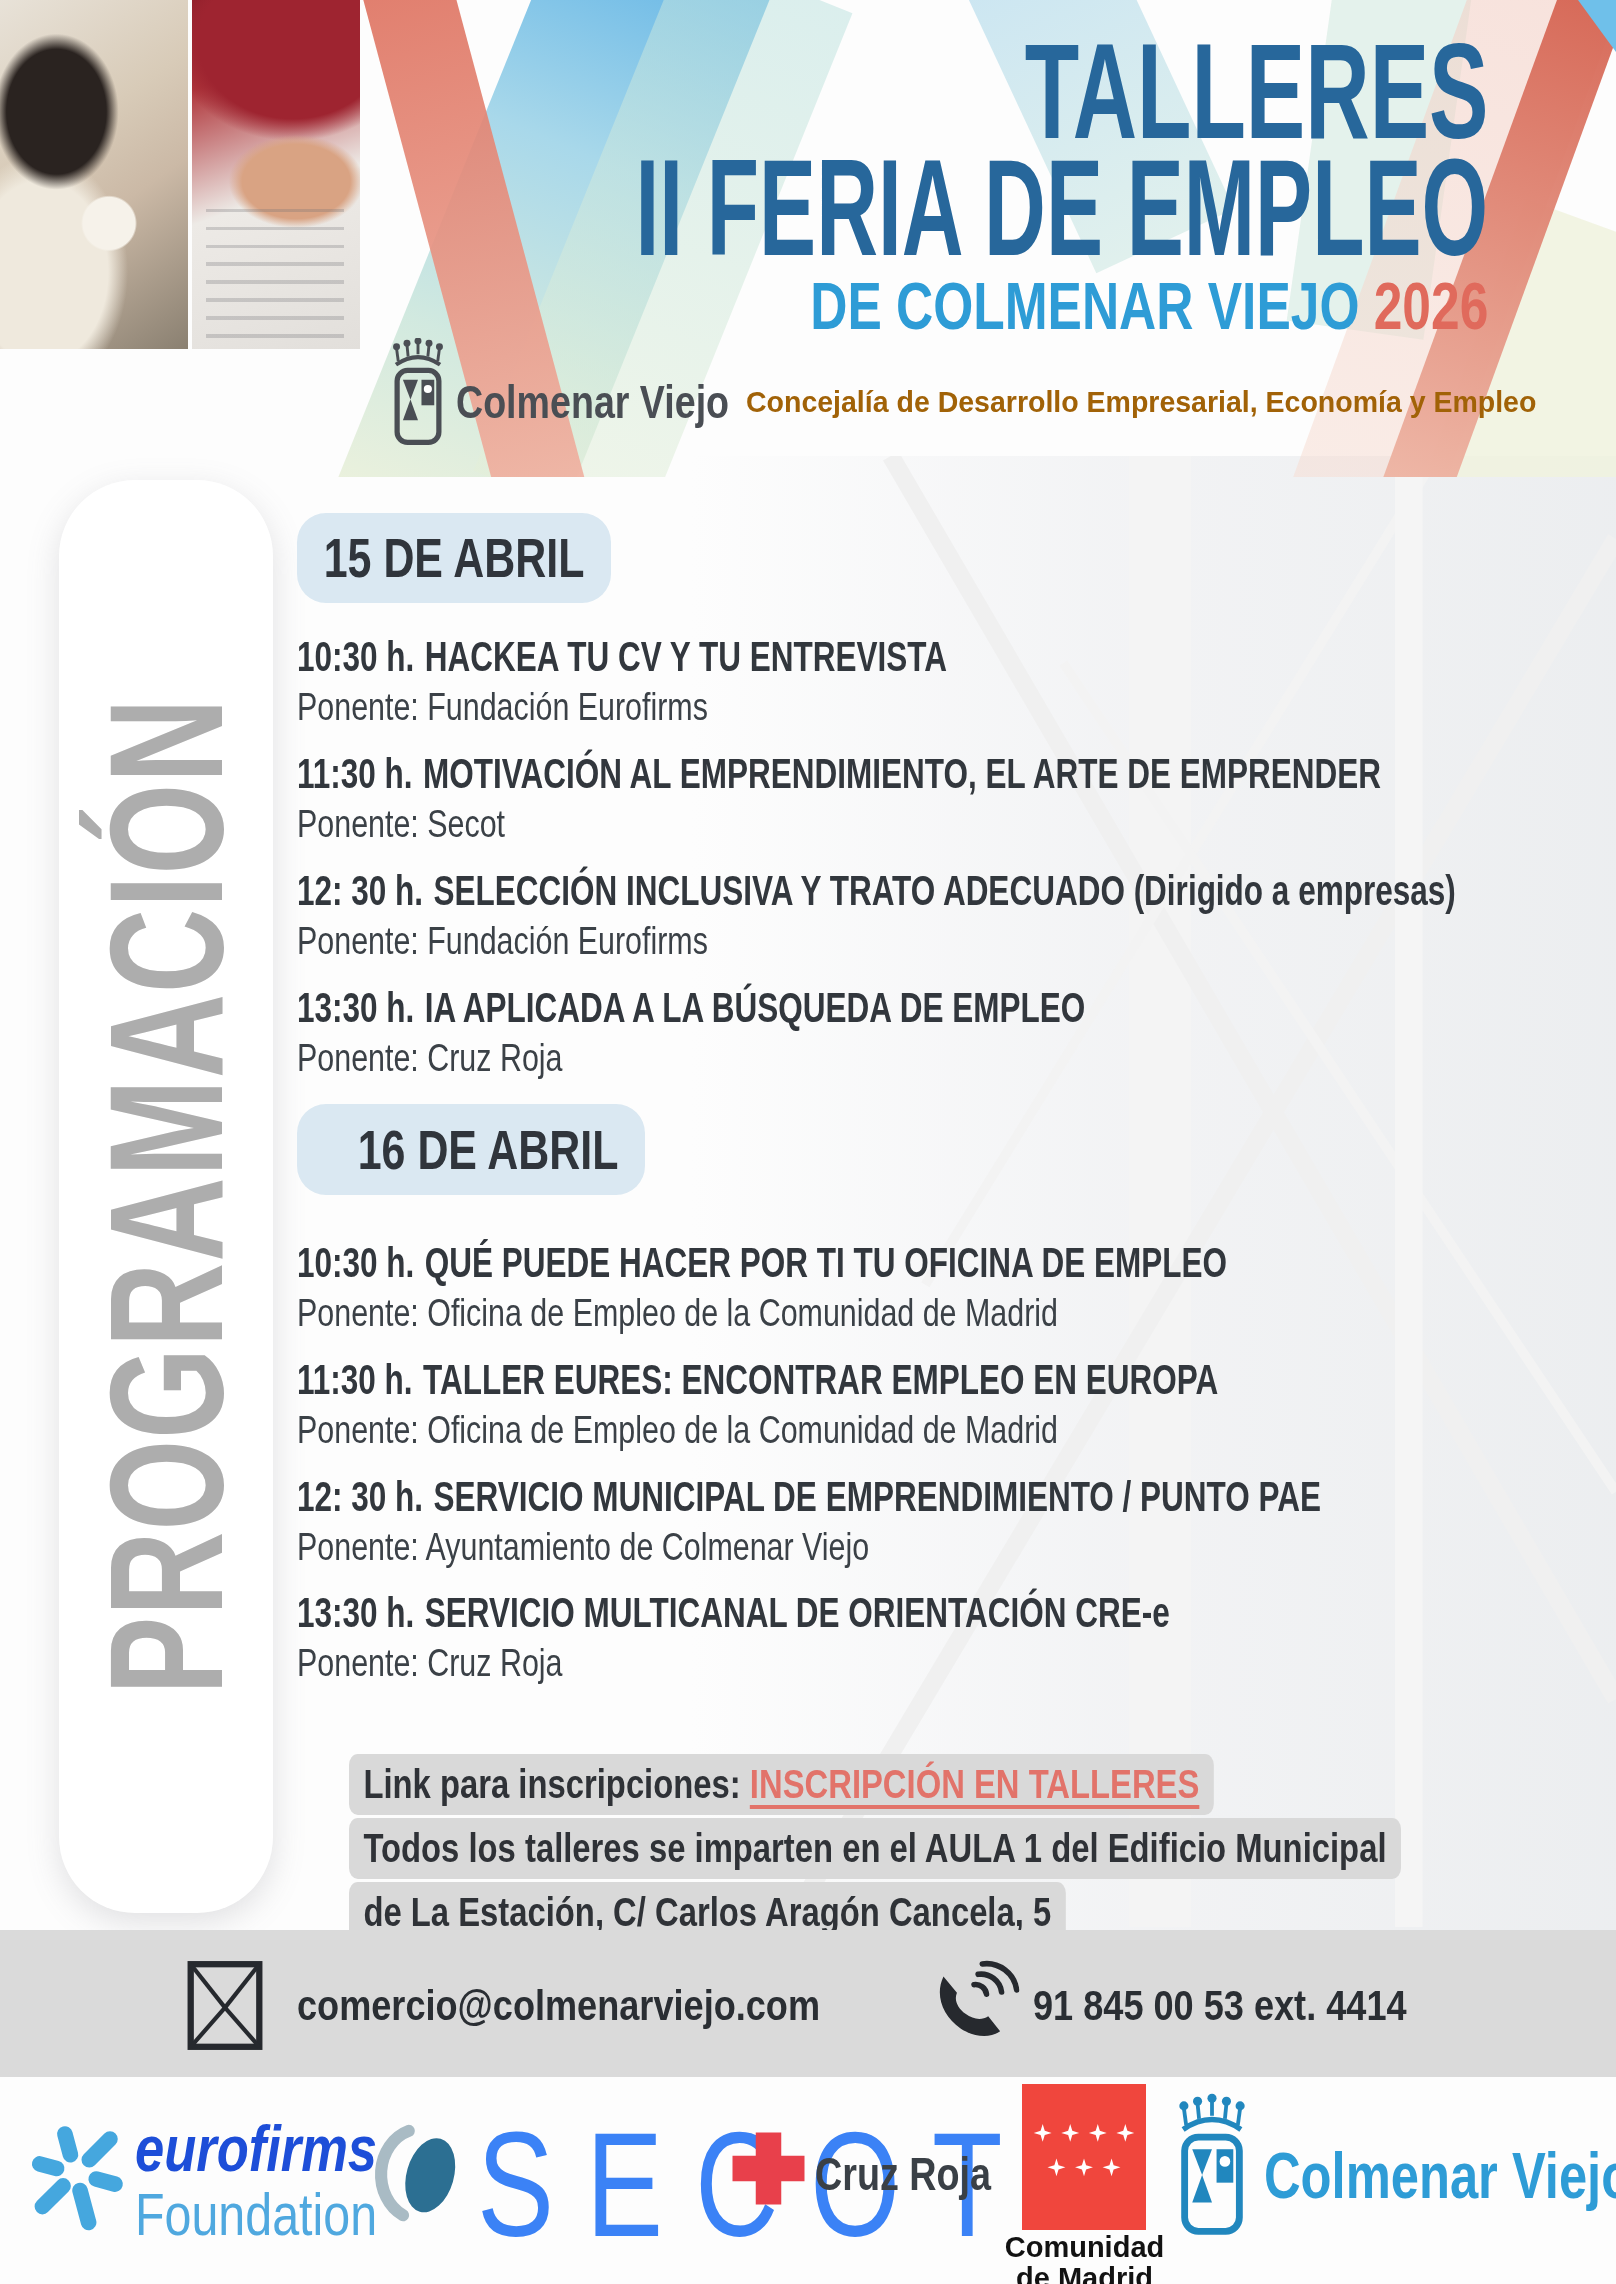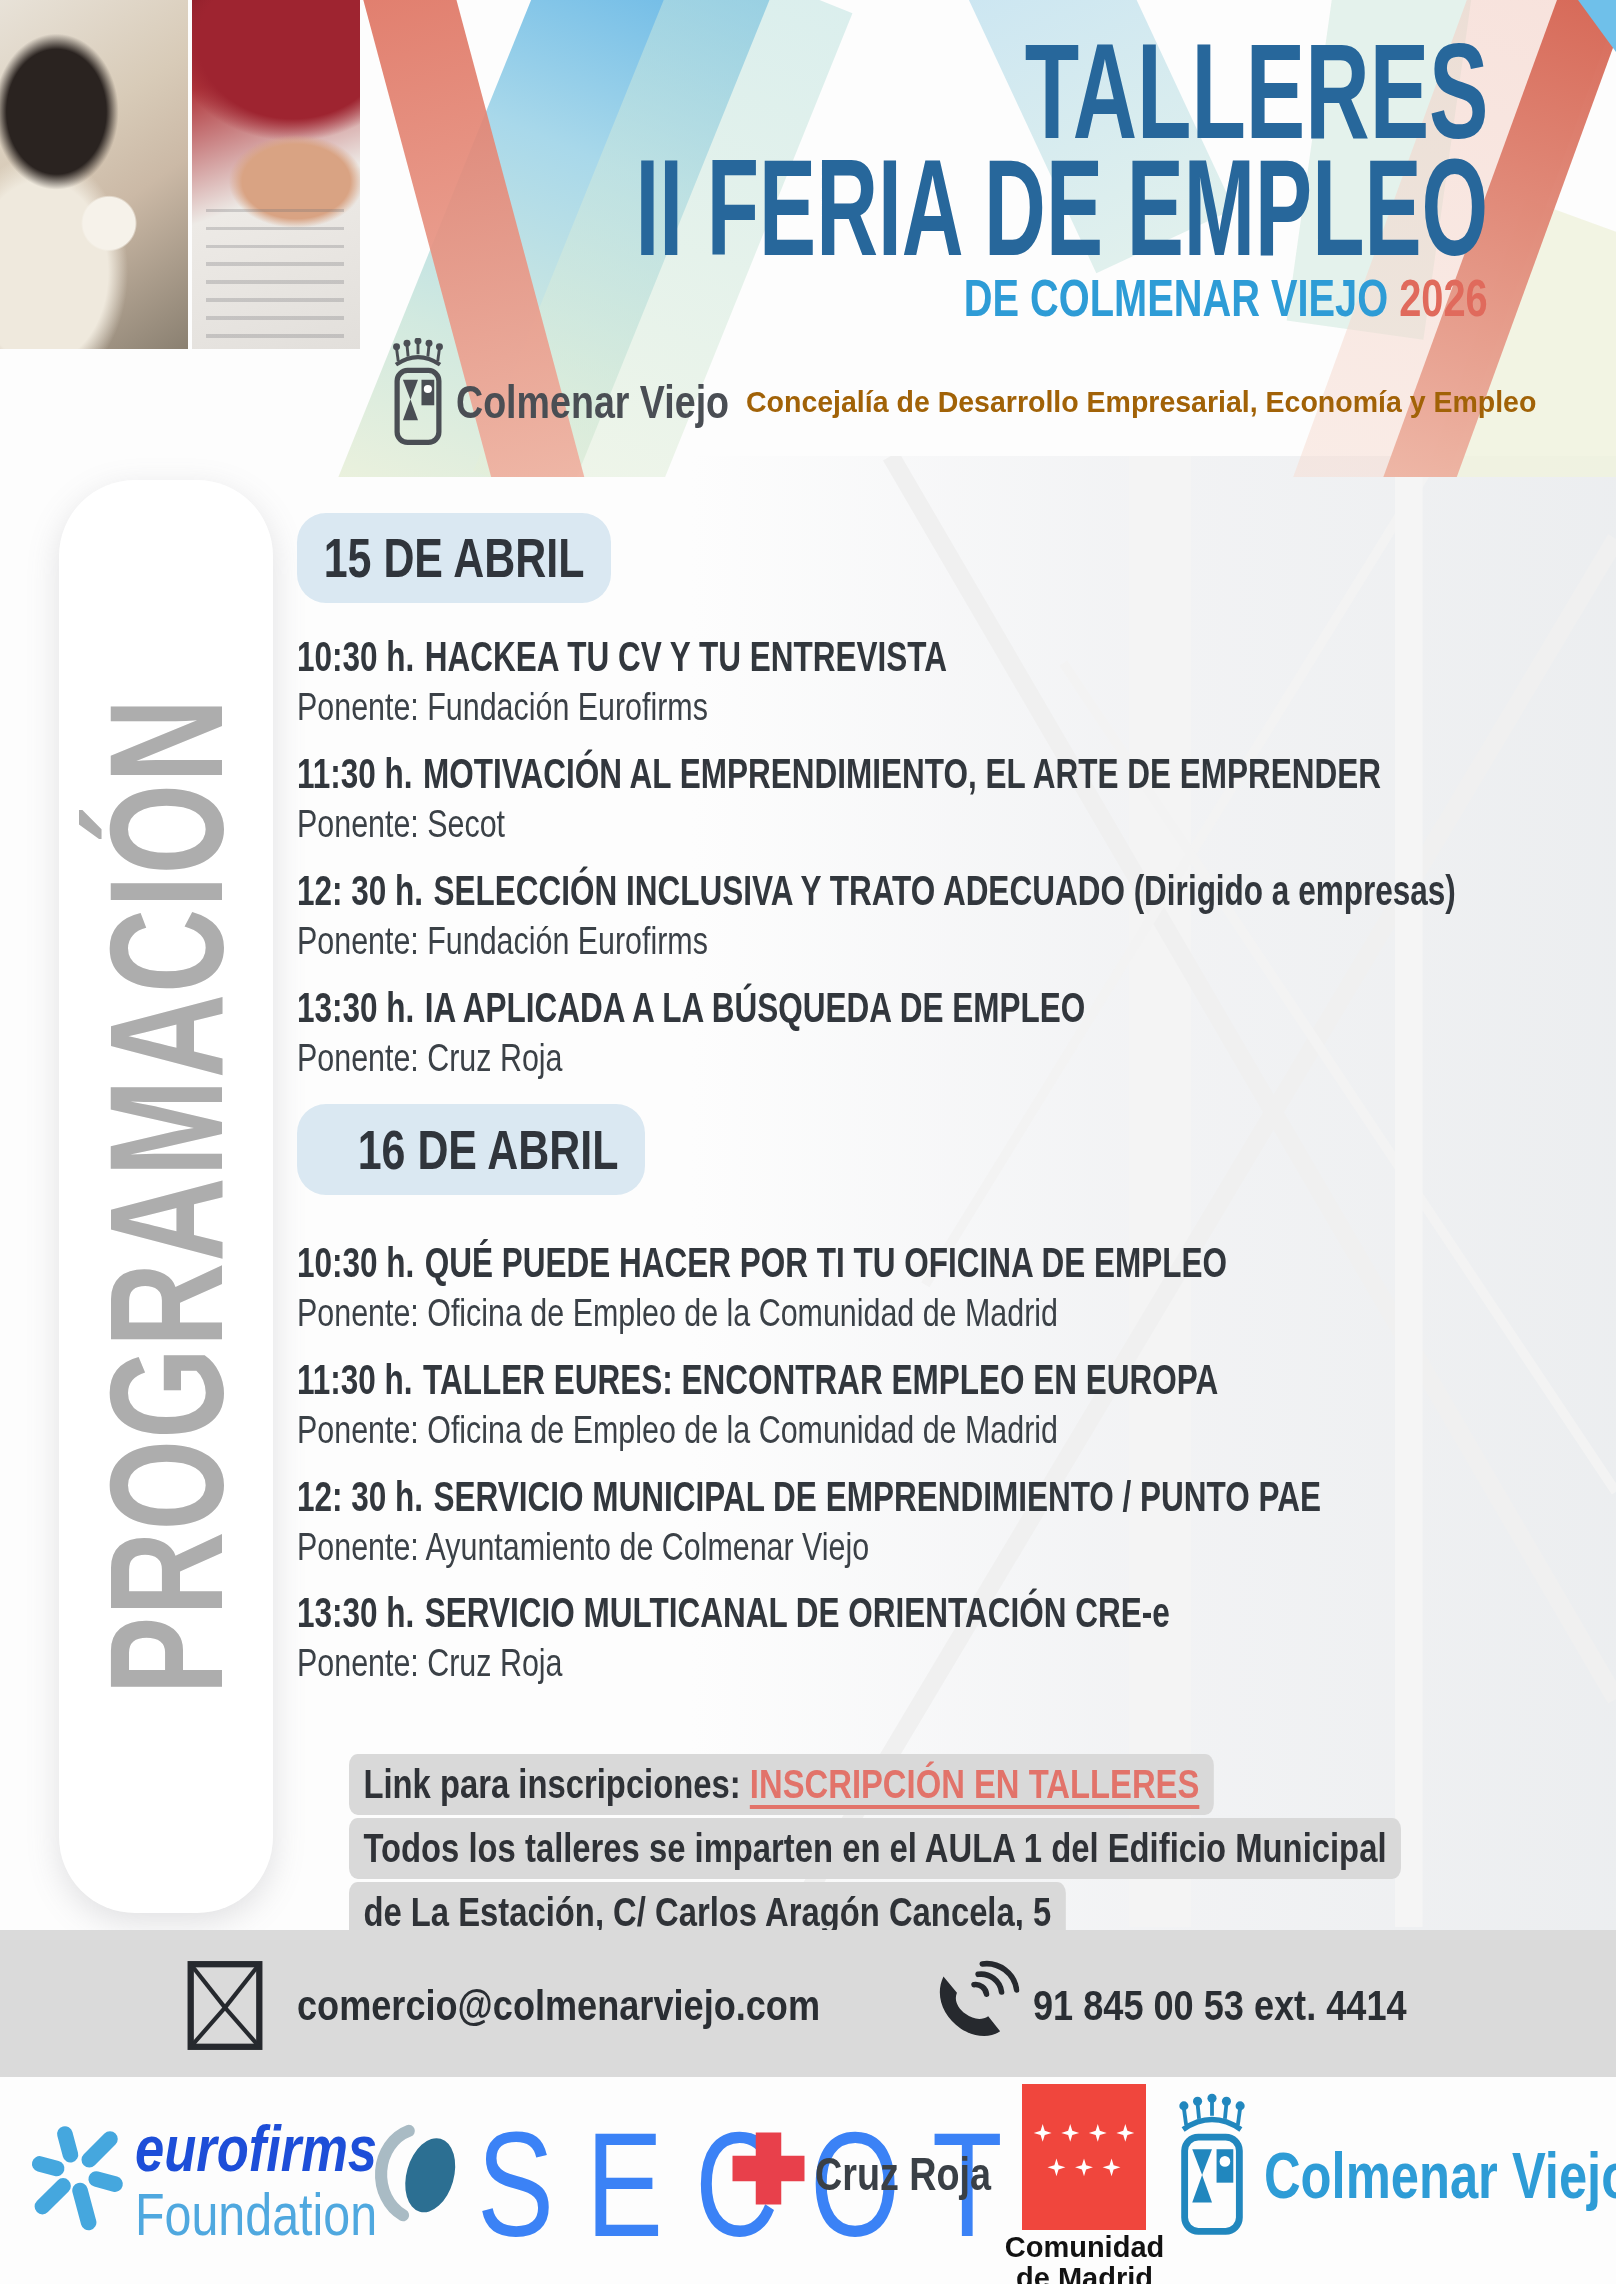--- a/index.html
+++ b/index.html
@@ -14,21 +14,21 @@
   .decor{position:absolute;left:0;top:0;width:1616px;height:477px;overflow:hidden;}
   .stripe{position:absolute;}
   .wash{position:absolute;left:691px;top:456px;width:925px;height:1475px;
         background:linear-gradient(90deg, rgba(244,245,246,0) 0%, rgba(240,241,243,.8) 45%, rgba(235,237,239,.95) 100%);}
   .photo{position:absolute;top:0;height:349px;}
   .title{position:absolute;right:128px;text-align:right;font-weight:bold;line-height:1;}
   .t1{top:24px;font-size:135px;color:#27679B;}
   .t1 .condR{transform:scaleX(0.66);}
   .t2{top:138px;font-size:138px;color:#27679B;text-align:center;}
   .t2 .condR{transform:scaleX(0.62);}
-  .t3{top:273px;font-size:51px;color:#2E9CD6;}
+  .t3{top:273px;font-size:66px;color:#2E9CD6;}
   .t3 .condR{transform:scaleX(0.78);}
   .t3 .year{color:#E06A5C;}
   .orgname{left:456px;top:374px;font-size:47px;font-weight:bold;color:#4A4E54;}
   .orgname .cond{transform:scaleX(0.8);}
   .dept{left:746px;top:385px;font-size:30px;font-weight:bold;color:#a16207;}
   .dept .cond{transform:scaleX(0.95);}
 
   
   .sidecard{left:59px;top:480px;width:214px;height:1433px;background:#fff;border-radius:76px;
             box-shadow:0 9.7px 33px rgba(110,110,118,.20);}

